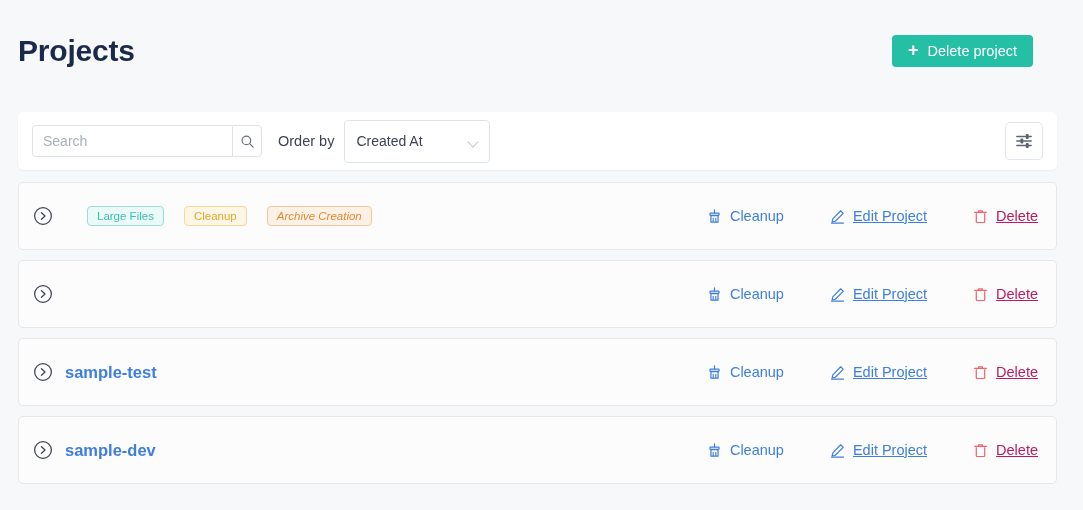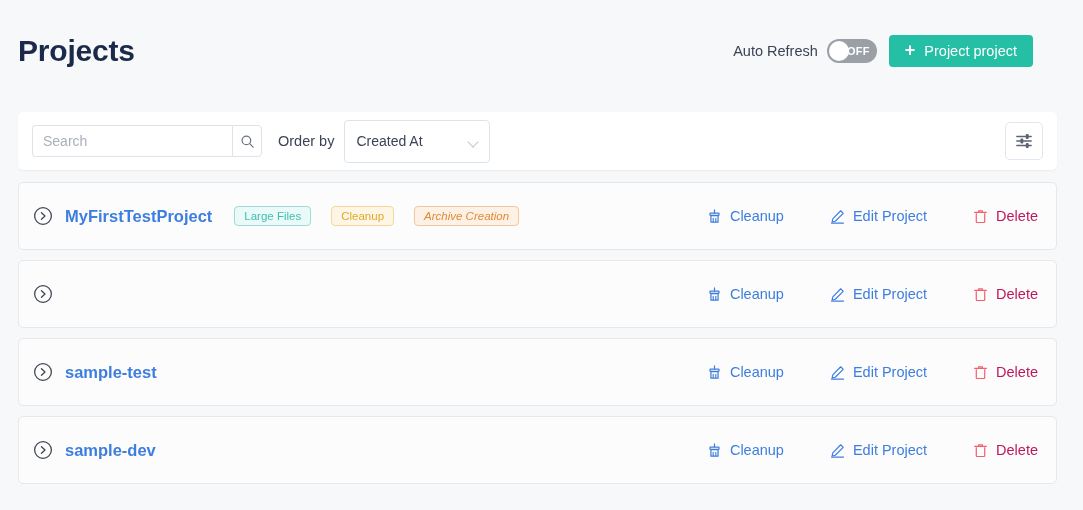--- a/index.html
+++ b/index.html
@@ -233,43 +233,36 @@
   .action {
     display: flex;
     align-items: center;
     gap: 8px;
     font-size: 14.5px;
     cursor: pointer;
     white-space: nowrap;
   }
   .action.blue { color: #3d7ede; }
   .action.red  { color: #be185d; }
-  .action + .action { margin-left: 46px; }
+  .action + .action { margin-left: 46px; text-decoration: underline; }
   .action-icon { display: flex; align-items: center; }
 </style>
 </head>
 <body>
 
 <div class="page">
 
   <div class="page-header">
     <div class="page-title">Projects</div>
 
     <div class="header-right">
-      <div class="auto-refresh-wrap">
-        <span class="auto-refresh-label">Auto Refresh</span>
-        <div class="toggle">
-          <span class="knob"></span>
-          <span class="state">OFF</span>
-        </div>
-      </div>
 
       <button class="btn-create">
         <span class="plus">+</span>
-        <span>Project project</span>
+        <span>Delete project</span>
       </button>
     </div>
   </div>
 
   <div class="filter-card">
     <div class="search-group">
       <input class="search-input" type="text" placeholder="Search" style="">
       <div class="search-btn">
         <svg width="15" height="15" viewBox="0 0 16 16">
           <circle cx="6.8" cy="6.8" r="4.6" fill="none" stroke="#6b7280" stroke-width="1.3"></circle>
@@ -299,21 +292,20 @@
     </div>
   </div>
 
   <div class="project-list">
   <div class="project-card">
     <svg class="expand-icon" viewBox="0 0 22 22">
       <circle cx="11" cy="11" r="9.2" fill="none" stroke="#3f4550" stroke-width="1.4"></circle>
       <polyline points="9.3,7.4 13.2,11 9.3,14.6" fill="none" stroke="#3f4550" stroke-width="1.4" stroke-linecap="round" stroke-linejoin="round"></polyline>
     </svg>
 
-    <span class="project-name">MyFirstTestProject</span>
 
     <div class="badges">
           <span class="badge teal">Large Files</span>
           <span class="badge yellow">Cleanup</span>
           <span class="badge orange">Archive Creation</span>
         </div>
 
     <div class="actions-spacer"></div>
 
     <div class="actions">

